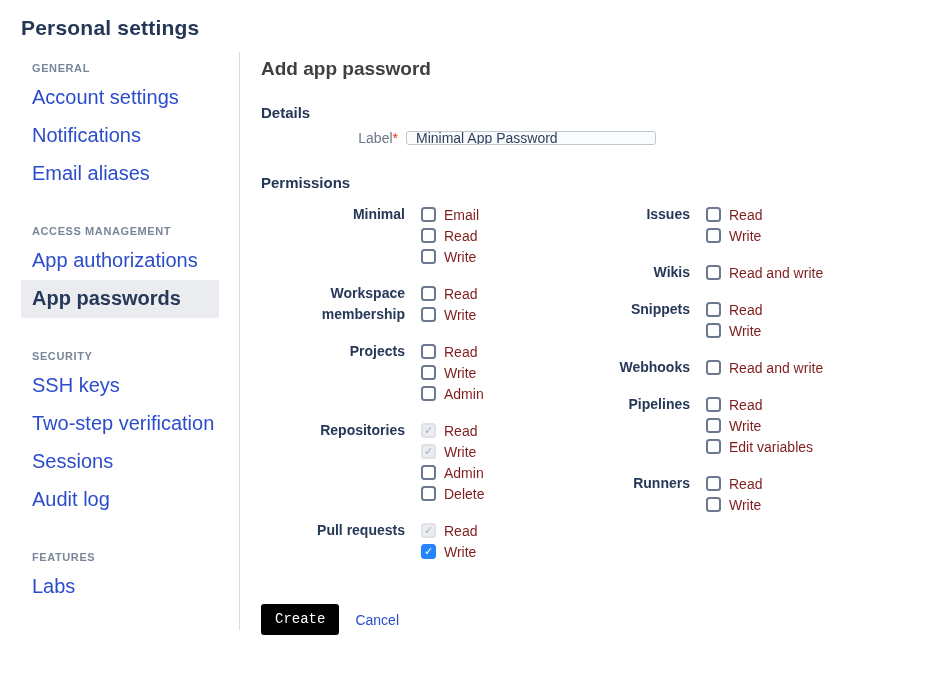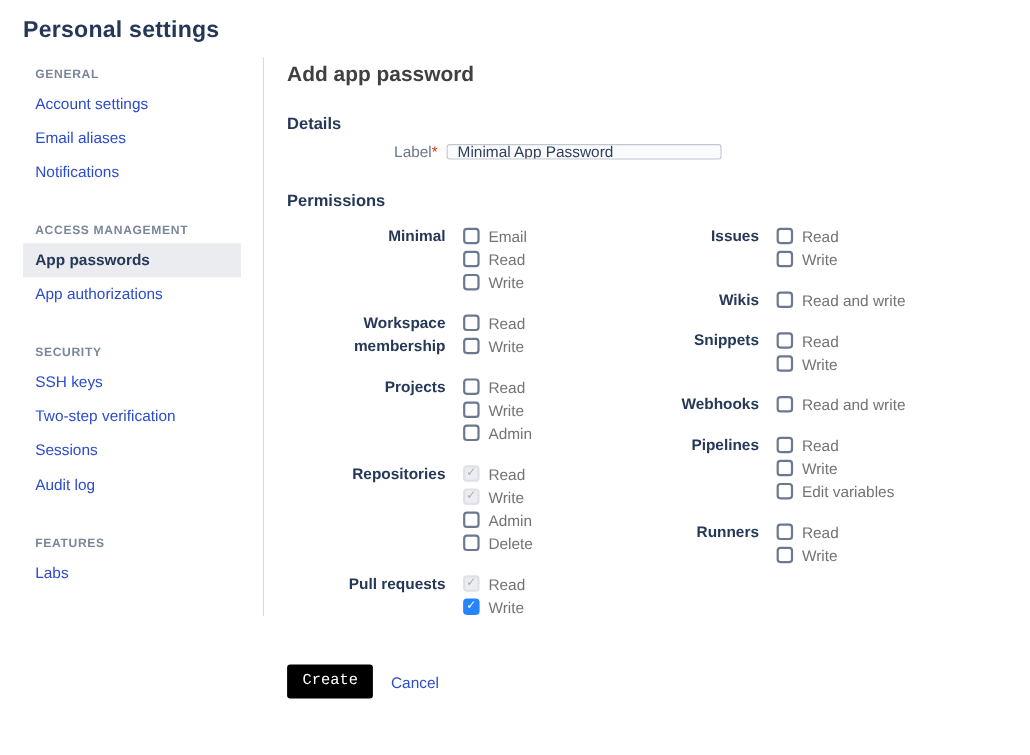--- a/index.html
+++ b/index.html
@@ -11,21 +11,21 @@
   .page-title { font-size:21px; font-weight:bold; color:#243757; letter-spacing:.2px; }
 
   
   .content { display:flex; align-items:flex-start; height:624px; }
 
   
   .sidebar { width:240px; flex-shrink:0; border-right:1px solid #d8dbe1; padding-top:2px; }
   .side-section { margin-bottom:24px; }
   .side-heading { font-size:11px; font-weight:bold; color:#7a8699;
     letter-spacing:.6px; padding:8px 0 5px 32px; }
-  .side-item { font-size:14px; color:#2b4ccb; padding:7px 0 8px 32px; cursor:pointer; }
+  .side-item { font-size:20px; color:#2b4ccb; padding:7px 0 8px 32px; cursor:pointer; }
   .side-item.selected { background:#ebecf0; color:#253858; font-weight:bold;
     margin-left:21px; margin-right:20px; padding-left:11px; }
 
   
   .main { flex:1; padding:6px 0 0 21px; }
   .main-title { font-size:19px; font-weight:bold; color:#404040; margin-bottom:24px; }
   .section-heading { font-size:15px; font-weight:bold; color:#243757; margin-bottom:9px; }
   .perm-heading { margin-top:28px; margin-bottom:13px; }
 
   
@@ -46,21 +46,21 @@
   .perm-label { width:144px; flex-shrink:0; text-align:right;
     font-size:14px; font-weight:bold; color:#253858; line-height:21px; }
   .perm-col.right .perm-label { width:97px; }
   .perm-options { margin-left:16px; }
   .perm-option { display:flex; align-items:center; height:21px; }
   .cb { width:15px; height:15px; border:2px solid #6b7890; border-radius:3.5px;
     background:#fff; display:flex; align-items:center; justify-content:center;
     font-size:11px; line-height:1; cursor:pointer; flex-shrink:0; }
   .cb.checked { background:#2684ff; border-color:#2684ff; color:#fff; }
   .cb.checked_disabled { background:#ebedf0; border-color:#dfe1e6; color:#a5adba; }
-  .opt-label { margin-left:8px; font-size:14px; color:#737373; }
+  .opt-label { margin-left:8px; font-size:14px; color:#7f1d1d; }
 
   
   .actions { display:flex; align-items:center; margin-top:26px; }
   .create-btn { background:#000000; color:#ffffff; border:none; border-radius:3px;
     font-family:Liberation Mono, monospace; font-size:14px;
     padding:7px 14px 8px; cursor:pointer; }
   .cancel-link { margin-left:16px; font-size:14px; color:#2b4ccb;
     text-decoration:none; cursor:pointer; }
 </style>
 </head>
@@ -69,27 +69,27 @@
 <div class="header">
   <div class="page-title">Personal settings</div>
 </div>
 
 <div class="content">
 
   <div class="sidebar" id="sidebar">
       <div class="side-section">
         <div class="side-heading">GENERAL</div>
         <div class="side-item">Account settings</div>
+        <div class="side-item">Notifications</div>
         <div class="side-item">Email aliases</div>
-        <div class="side-item">Notifications</div>
       </div>
       <div class="side-section">
         <div class="side-heading">ACCESS MANAGEMENT</div>
+        <div class="side-item">App authorizations</div>
         <div class="side-item selected">App passwords</div>
-        <div class="side-item">App authorizations</div>
       </div>
       <div class="side-section">
         <div class="side-heading">SECURITY</div>
         <div class="side-item">SSH keys</div>
         <div class="side-item">Two-step verification</div>
         <div class="side-item">Sessions</div>
         <div class="side-item">Audit log</div>
       </div>
       <div class="side-section">
         <div class="side-heading">FEATURES</div>

